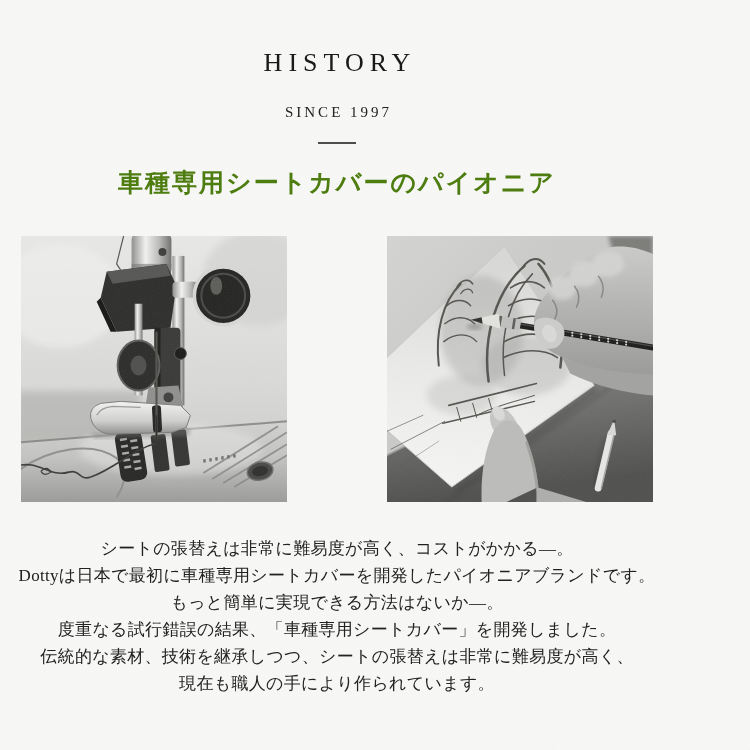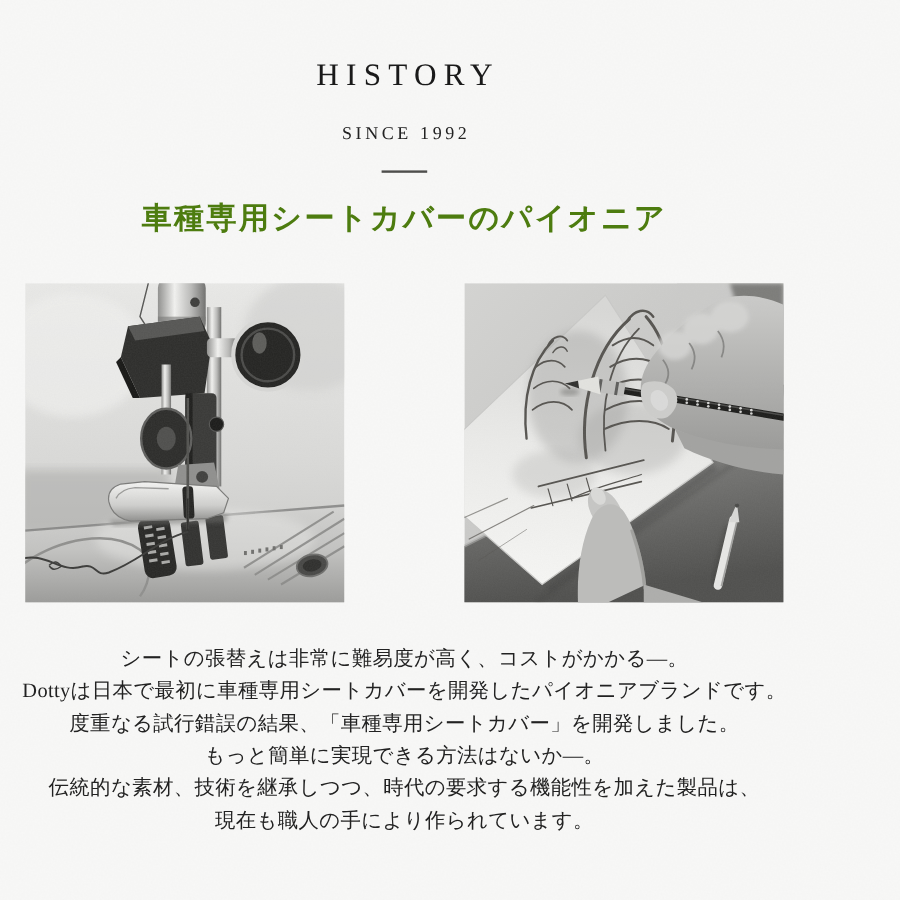--- a/index.html
+++ b/index.html
@@ -44,21 +44,21 @@
   <filter id="pgNoise">
       <feTurbulence type="fractalNoise" baseFrequency="0.65" numOctaves="2" seed="11"></feTurbulence>
     <feColorMatrix type="matrix" values="0 0 0 0 0.45  0 0 0 0 0.45  0 0 0 0 0.44  0 0 0 0.05 0"></feColorMatrix>
     </filter>
   <rect width="750" height="750" filter="url(#pgNoise)"></rect>
 </svg>
 
 <div class="page">
 
   <h1 class="title">HISTORY</h1>
-  <div class="subtitle">SINCE 1992</div>
+  <div class="subtitle">SINCE 1997</div>
   <div class="divider"></div>
   <h2 class="catchphrase">車種専用シートカバーのパイオニア</h2>
 
   <div class="photos">
 
     <figure class="photo">
       <svg viewBox="0 0 267 267" xmlns="http://www.w3.org/2000/svg">
         <defs>
           <linearGradient id="smBg" x1="0" y1="0" x2="0" y2="1">
             <stop offset="0" stop-color="#e9e9e7"></stop>
@@ -325,19 +325,19 @@
         <path d="M221,200 L228,184 L230,200 Z" fill="#d9d9d7"></path>
         <circle cx="228" cy="186" r="1.8" fill="#4a4a48"></circle>
         <rect width="267" height="267" filter="url(#skGrain)"></rect>
       </svg>
     </figure>
   </div>
 
   <div class="story">
     <p>シートの張替えは非常に難易度が高く、コストがかかる―。</p>
     <p>Dottyは日本で最初に車種専用シートカバーを開発したパイオニアブランドです。</p>
+    <p>もっと簡単に実現できる方法はないか―。</p>
     <p>度重なる試行錯誤の結果、「車種専用シートカバー」を開発しました。</p>
-    <p>もっと簡単に実現できる方法はないか―。</p>
-    <p>伝統的な素材、技術を継承しつつ、時代の要求する機能性を加えた製品は、</p>
+    <p>伝統的な素材、技術を継承しつつ、シートの張替えは非常に難易度が高く、</p>
     <p>現在も職人の手により作られています。</p>
   </div>
 
 </div>
 
 </body></html>

